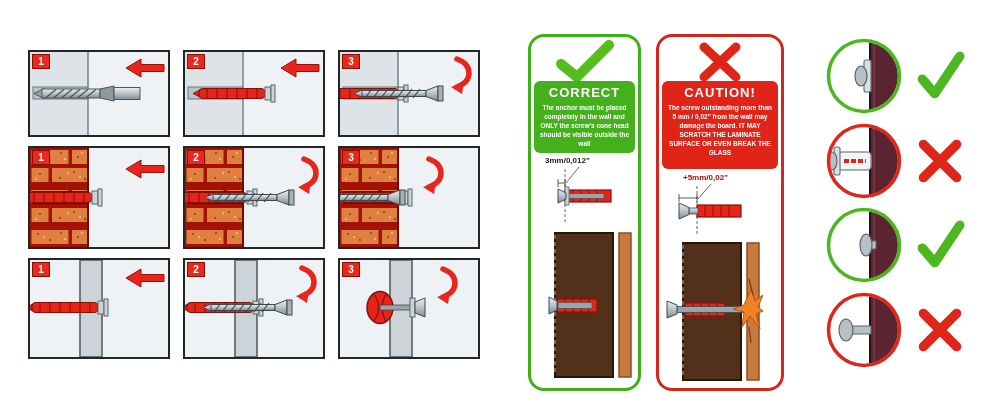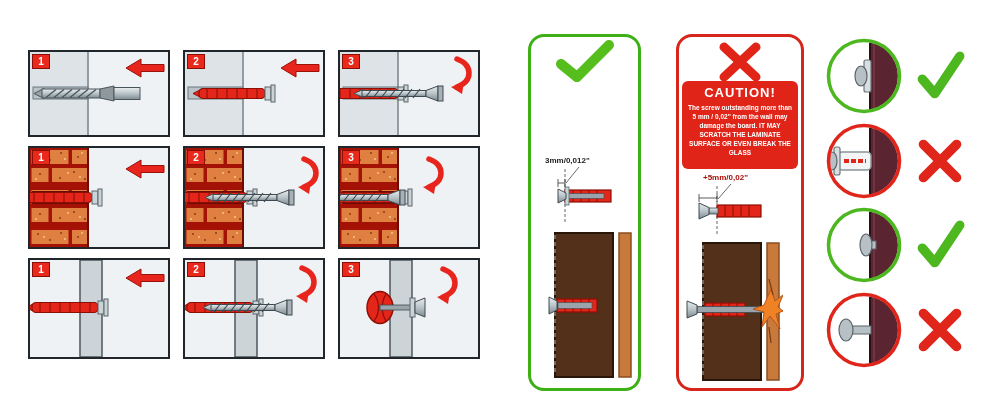--- a/index.html
+++ b/index.html
@@ -209,20 +209,24 @@
       <polygon points="75,42 85,38 85,57 75,53" fill="url(#metal)" stroke="#3f4a50" stroke-width="1"></polygon>
       <use href="#rotArrow" transform="translate(98,6)"></use>
     </svg>
     <div class="badge">3</div>
   </div>
 
   <div class="banner green" style="left:528px;top:34px;width:113px;height:357px">
     <svg class="mark" width="64" height="42" viewBox="0 0 64 42">
       <path d="M8,24 L24,37 L56,5" stroke="#55bd1c" stroke-width="10" fill="none" stroke-linecap="round" stroke-linejoin="round"></path>
     </svg>
+    <div class="bblock greenbg">
+      <div class="btitle">CORRECT</div>
+      <div class="bdesc">The anchor must be placed completely in the wall and ONLY the screw's cone head should be visible outside the wall</div>
+    </div>
     <div class="dimlabel" style="top:119px;left:14px">3mm/0,012"</div>
     <svg class="bdia" style="top:130px;left:4px" width="100" height="58" viewBox="0 0 100 58">
       <line x1="30" y1="2" x2="30" y2="56" stroke="#666" stroke-width="1" stroke-dasharray="3,2"></line>
       <line x1="44" y1="0" x2="31" y2="16" stroke="#444" stroke-width="0.8"></line>
       <line x1="23" y1="12" x2="23" y2="20" stroke="#333" stroke-width="0.8"></line>
       <line x1="30" y1="12" x2="30" y2="20" stroke="#333" stroke-width="0.8"></line>
       <line x1="23" y1="16" x2="30" y2="16" stroke="#333" stroke-width="0.8"></line>
       <rect x="30" y="23" width="46" height="12" fill="#e3251a" stroke="#8c0f05" stroke-width="1.2"></rect>
       <path d="M38,23 V35 M46,23 V35 M54,23 V35 M62,23 V35" stroke="#8c0f05" stroke-width="1"></path>
       <rect x="31" y="26.5" width="38" height="5" fill="#9aa4aa" stroke="#3f4a50" stroke-width="0.6"></rect>
@@ -233,21 +237,21 @@
       <rect x="20" y="4" width="58" height="144" fill="#53301a" stroke="#2a1608" stroke-width="2"></rect>
       <rect x="84" y="4" width="12" height="144" fill="#c8793c" stroke="#8a4d1f" stroke-width="1.5"></rect>
       <line x1="20" y1="6" x2="20" y2="146" stroke="#b5bcc0" stroke-width="1" stroke-dasharray="4,3"></line>
       <rect x="22" y="70" width="40" height="13" fill="#e3251a" stroke="#8c0f05" stroke-width="1.2"></rect>
       <path d="M30,70 V83 M38,70 V83 M46,70 V83 M54,70 V83" stroke="#8c0f05" stroke-width="1"></path>
       <rect x="23" y="73.5" width="34" height="6" fill="#9aa4aa" stroke="#3f4a50" stroke-width="0.6"></rect>
       <polygon points="14,68 22,72 22,81 14,85" fill="url(#metal)" stroke="#3f4a50" stroke-width="1"></polygon>
     </svg>
   </div>
 
-  <div class="banner red" style="left:676px;top:34px;width:128px;height:357px">
+  <div class="banner red" style="left:656px;top:34px;width:128px;height:357px">
     <svg class="mark" width="50" height="44" viewBox="0 0 50 44">
       <path d="M9,7 L41,37 M41,7 L9,37" stroke="#e02418" stroke-width="9" stroke-linecap="round" fill="none"></path>
     </svg>
     <div class="bblock redbg">
       <div class="btitle">CAUTION!</div>
       <div class="bdesc">The screw outstanding more than 5 mm / 0,02" from the wall may damage the board. IT MAY SCRATCH THE LAMINATE SURFACE OR EVEN BREAK THE GLASS</div>
     </div>
     <div class="dimlabel" style="top:136px;left:24px;color:#a50f06">+5mm/0,02"</div>
     <svg class="bdia" style="top:147px;left:4px" width="100" height="54" viewBox="0 0 100 54">
       <line x1="34" y1="2" x2="34" y2="52" stroke="#666" stroke-width="1" stroke-dasharray="3,2"></line>

